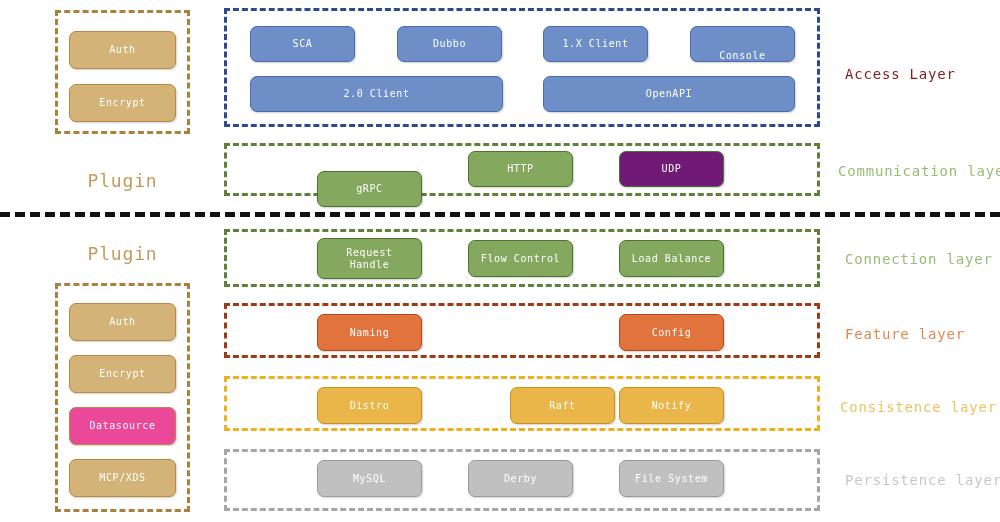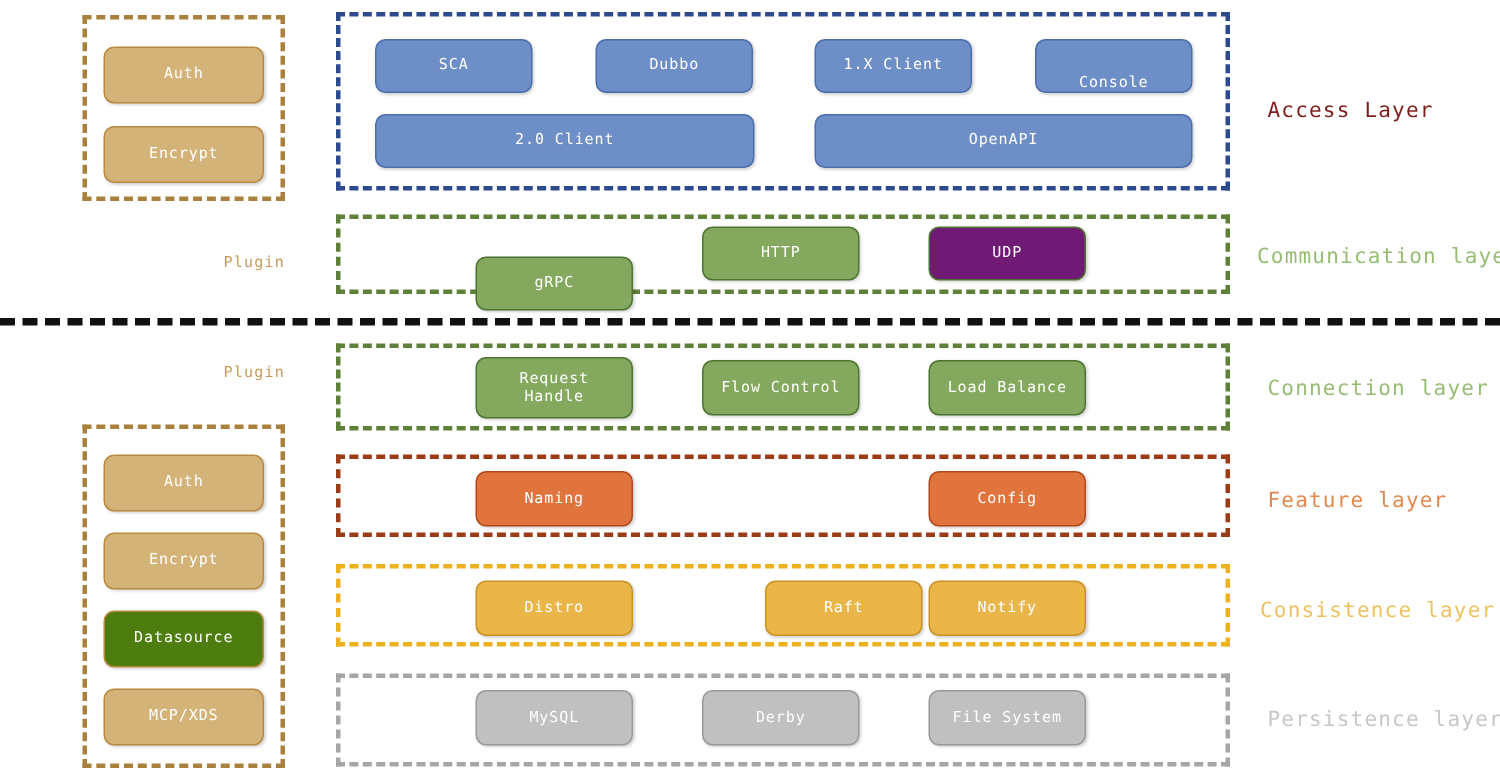--- a/index.html
+++ b/index.html
@@ -50,25 +50,25 @@
   .layer-label {
     position: absolute;
     font-size: 14px;
     letter-spacing: 0.8px;
     white-space: nowrap;
   }
 
   
   .plugin-label {
     position: absolute;
-    font-size: 10px;
+    font-size: 18px;
     letter-spacing: 0.8px;
     color: #c49a5a;
     white-space: nowrap;
-    text-align: right;
+    text-align: center;
   }
 
   
   #split-line {
     position: absolute;
     left: 0;
     width: 1000px;
     height: 0;
     border-top: 5px dashed #111111;
   }
@@ -147,21 +147,21 @@
   <div class="layer-label" style="left:845px; top:251px; color:#96bd72;">Connection layer</div>
 
   <div class="dashbox" style="left:55px; top:283px; width:135px; height:229px; border-color:#a9813c;"></div>
 
   <div class="chip" style="left:69px; top:303px; width:107px; height:38px; background:#d3b378; border-color:#b8893f;">
     <span>Auth</span>
   </div>
   <div class="chip" style="left:69px; top:355px; width:107px; height:38px; background:#d3b378; border-color:#b8893f;">
     <span>Encrypt</span>
   </div>
-  <div class="chip" style="left:69px; top:407px; width:107px; height:38px; background:#4d7c0f; border-color:#b8893f;">
+  <div class="chip" style="left:69px; top:407px; width:107px; height:38px; background:#ec4899; border-color:#b8893f;">
     <span>Datasource</span>
   </div>
   <div class="chip" style="left:69px; top:459px; width:107px; height:38px; background:#d3b378; border-color:#b8893f;">
     <span>MCP/XDS</span>
   </div>
 
   <div class="dashbox" style="left:224px; top:303px; width:596px; height:55px; border-color:#9c3c17;"></div>
 
   <div class="chip" style="left:317px; top:314px; width:105px; height:37px; background:#e1733c; border-color:#b4481b;">
     <span>Naming</span>

